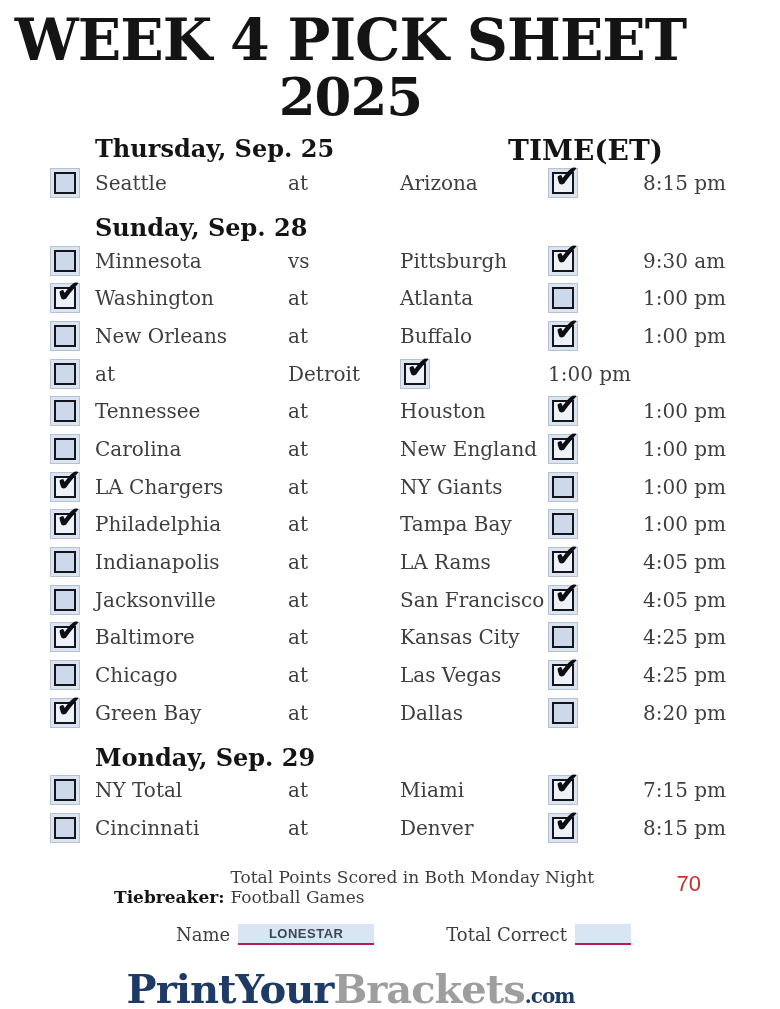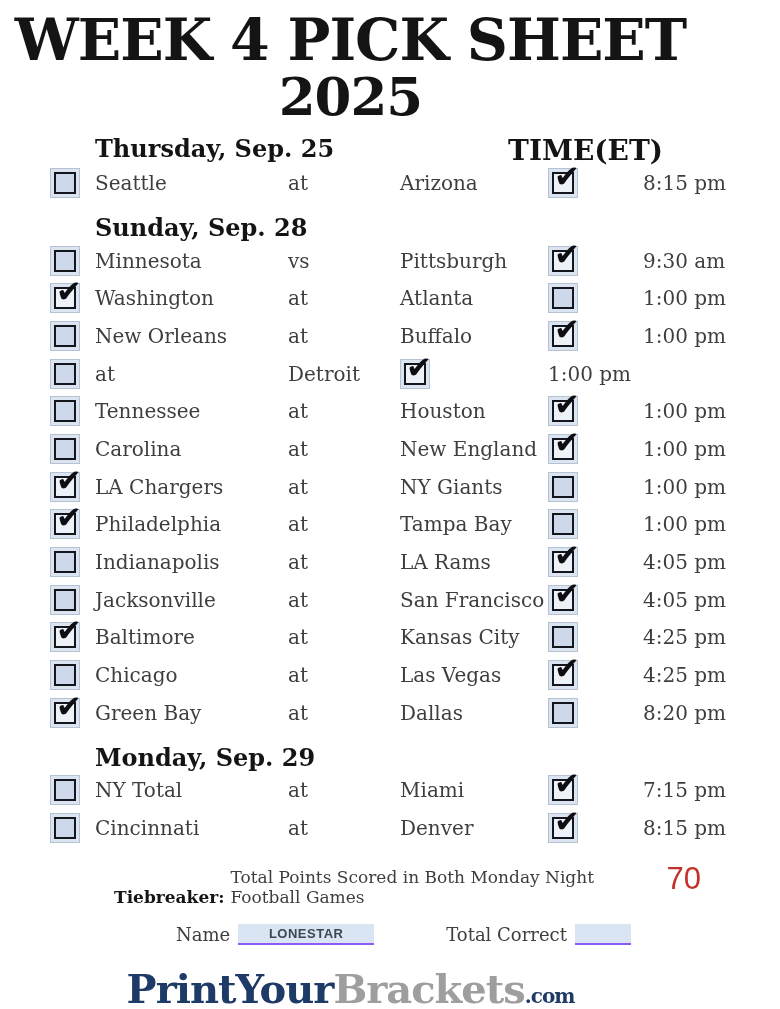--- a/index.html
+++ b/index.html
@@ -29,27 +29,27 @@
     box-shadow:0 0 0 3px var(--cb-frame,#dbe4f1), 0 0 0 4px #b6c2d4; cursor:pointer; }
   .cb.checked{ background:var(--cb-checked-fill,#edf2f9); }
   .check{ display:none; position:absolute; top:-13px; left:0px; font-size:31px;
     color:#0d0d12; font-family:"DejaVu Sans",sans-serif; font-weight:bold; line-height:1; }
   .cb.checked .check{ display:block; }
 
   
   .tiebreaker{ display:flex; align-items:flex-end; padding-left:114px; margin-top:34px; height:26px; }
   .tb-label{ font-size:17px; font-weight:bold; color:#141414; }
   .tb-text{ font-size:17px; color:#3e3e3e; margin-left:6px; }
-  .tb-value{ font-family:"Liberation Sans",sans-serif; font-size:31px;
+  .tb-value{ font-family:"Liberation Sans",sans-serif; font-size:22px;
     color:var(--red,#c5302b); margin-left:16px; transform:translateY(-10px); }
 
   
   .footer-fields{ display:flex; align-items:flex-end; padding-left:176px; margin-top:14px; height:24px; }
   .f-label{ font-size:18px; color:#3e3e3e; white-space:nowrap; }
-  .field{ background:var(--field-blue,#d9e5f2); border-bottom:2px solid #8b5cf6;
+  .field{ background:var(--field-blue,#d9e5f2); border-bottom:2px solid #be185d;
     display:flex; align-items:center; justify-content:center; }
   .name-field{ width:136px; height:19px; margin-left:8px;
     font-family:"Liberation Sans",sans-serif; font-weight:bold; font-size:13px;
     letter-spacing:0.5px; color:#3e4654; }
   .tc-label{ margin-left:72px; }
   .tc-field{ width:56px; height:19px; margin-left:8px; }
 
   
   .logo{ text-align:center; margin-top:12px; font-weight:bold; letter-spacing:-1px; line-height:64px; }
   .logo-part1{ font-size:40px; color:var(--navy,#1e3a66); }

